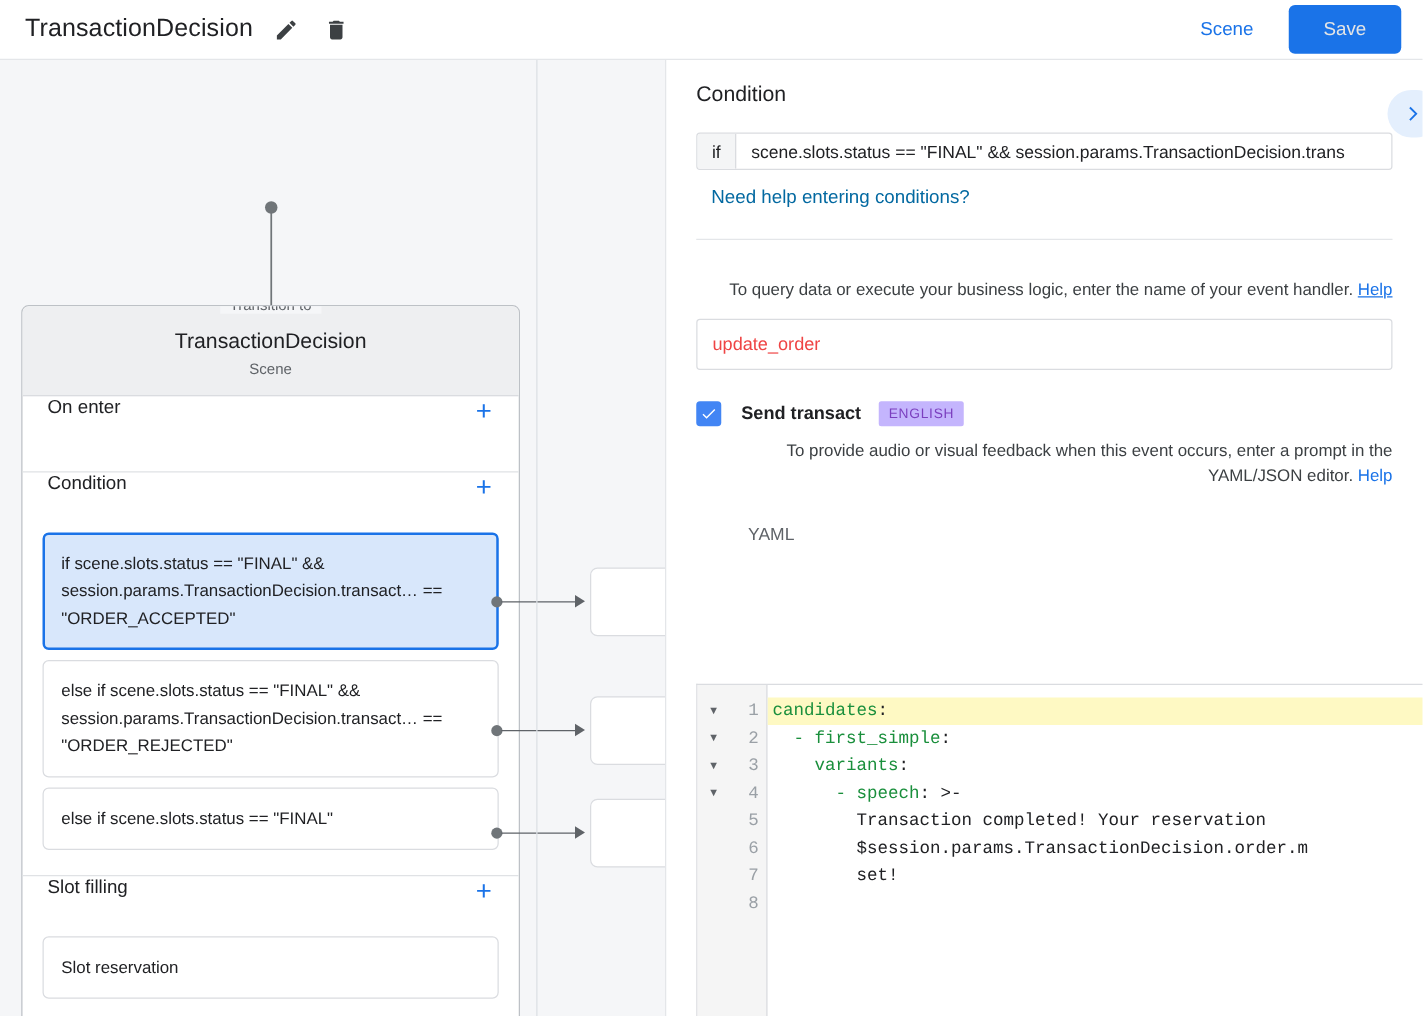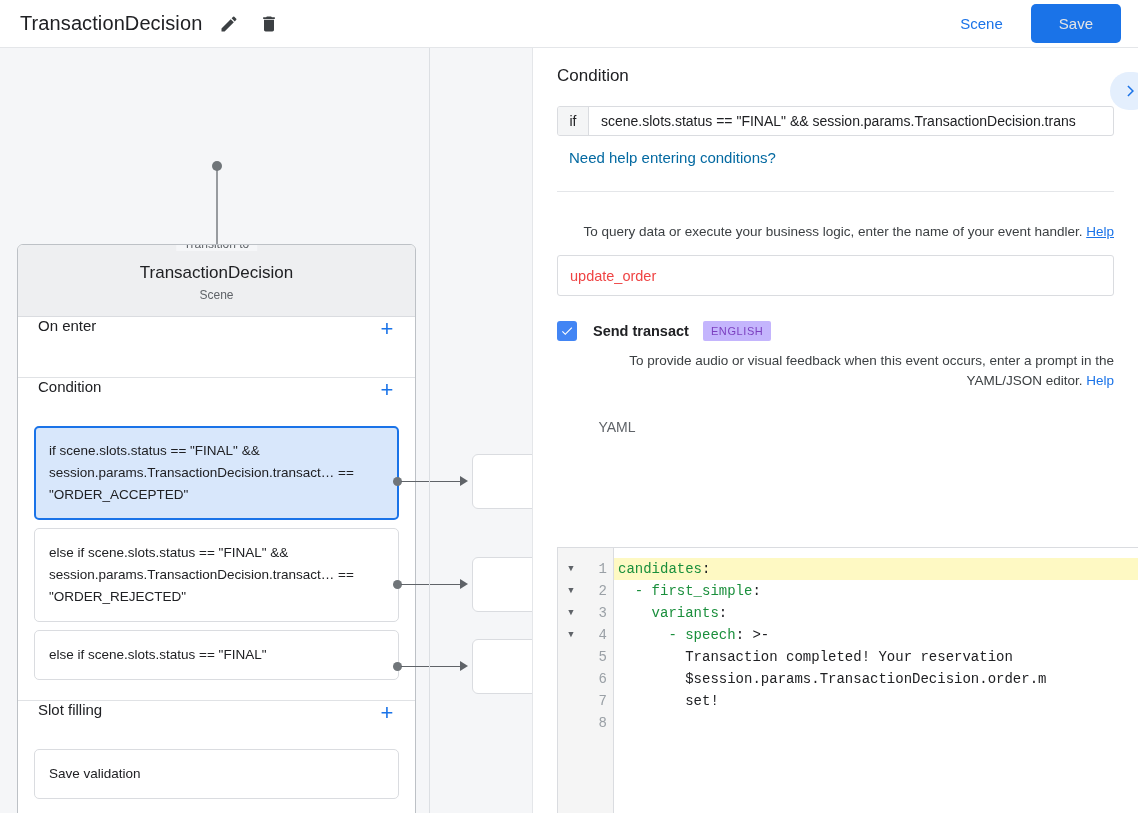--- a/index.html
+++ b/index.html
@@ -409,21 +409,21 @@
       <div class="chip selected">if scene.slots.status == "FINAL" &amp;&amp; session.params.TransactionDecision.transact… == "ORDER_ACCEPTED"</div>
       <div class="chip">else if scene.slots.status == "FINAL" &amp;&amp; session.params.TransactionDecision.transact… == "ORDER_REJECTED"</div>
       <div class="chip">else if scene.slots.status == "FINAL"</div>
     </div>
 
     <div class="section">
       <div class="section-head">
         <span class="section-title">Slot filling</span>
         <span class="plus-btn">+</span>
       </div>
-      <div class="chip">Save validation</div>
+      <div class="chip">Slot reservation</div>
     </div>
   </div>
 
   <div class="dot" style="left:393px; top:429px;"></div>
   <div class="arrow-line" style="left:401px; top:433px; width:60px;"></div>
   <div class="arrow-head" style="left:460px; top:428px;"></div>
   <div class="stub-card" style="left:472px; top:406px;"></div>
 
   <div class="dot" style="left:393px; top:532px;"></div>
   <div class="arrow-line" style="left:401px; top:536px; width:60px;"></div>

